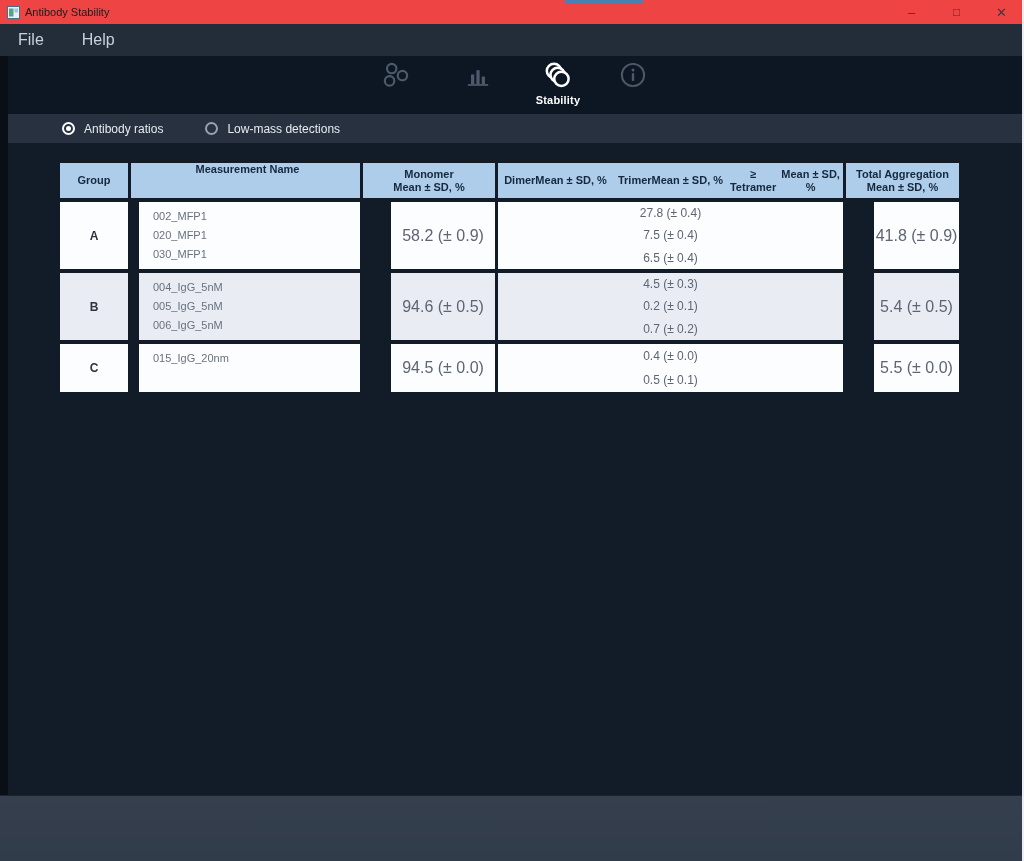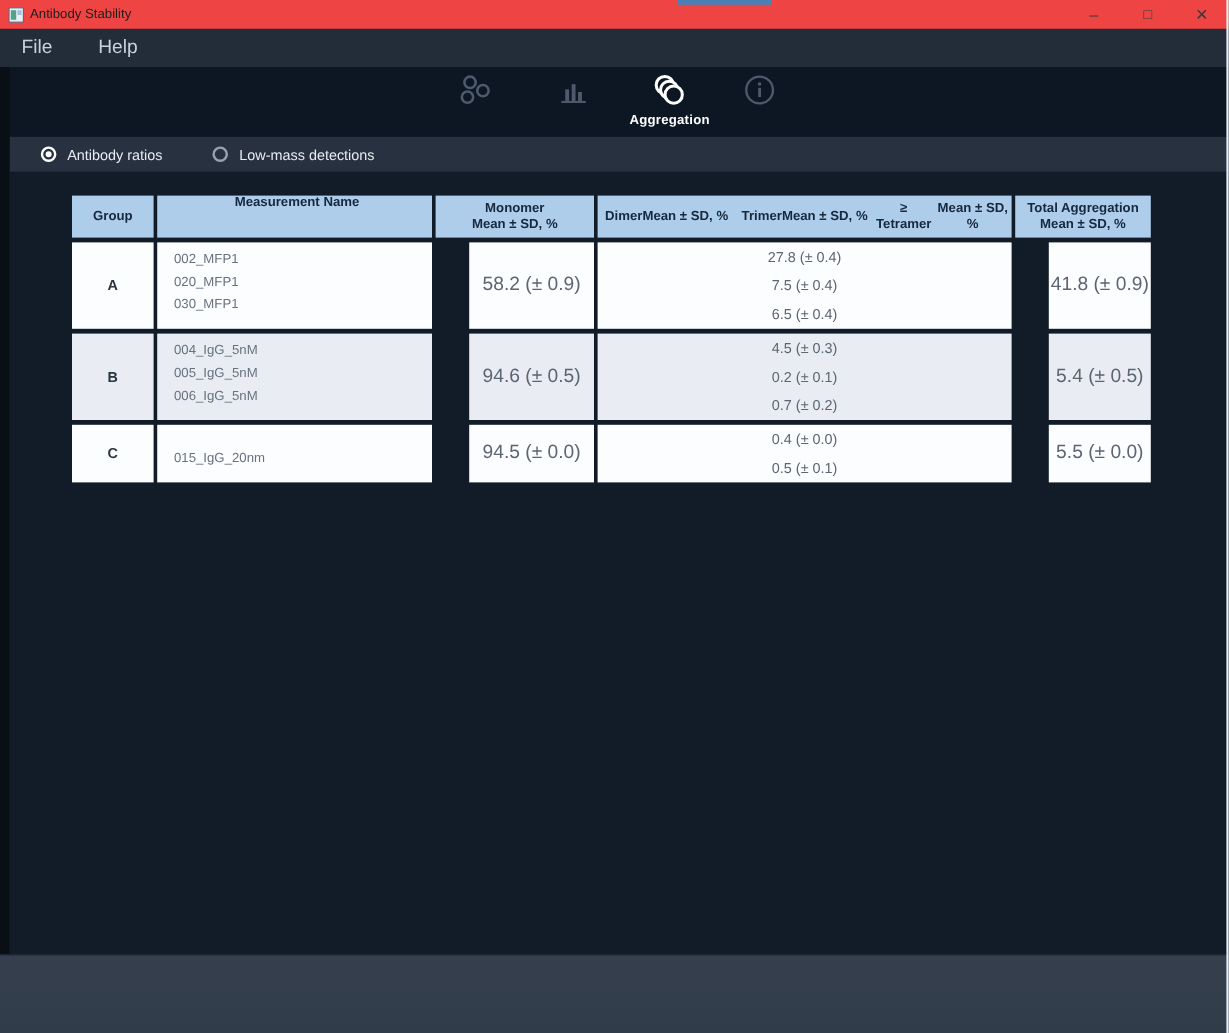--- a/index.html
+++ b/index.html
@@ -20,21 +20,21 @@
   
   .menubar { position:absolute; top:24px; left:0; width:1024px; height:32px; background:#232d3a; display:flex; align-items:center; padding-left:10px; gap:22px; z-index:2; }
   .menu-item { color:#c9d1da; font-size:16px; padding:0 8px; line-height:32px; }
   
   .navbar { position:absolute; top:56px; left:0; width:1024px; height:58px; background:#0d1724; z-index:2; }
   .nav-tab { position:absolute; top:60px; width:80px; height:52px; display:flex; flex-direction:column; align-items:center; color:#4e5a6b; z-index:4; }
   .nav-tab.active { color:#ffffff; }
   .nav-tab svg { display:block; }
   .nav-label { font-size:11px; font-weight:bold; color:#ffffff; margin-top:2px; letter-spacing:0.2px; }
   
-  .radiobar { position:absolute; top:114px; left:8px; width:1016px; height:29px; background:#27313f; display:flex; align-items:center; padding-left:26px; gap:42px; z-index:2; }
+  .radiobar { position:absolute; top:114px; left:8px; width:1016px; height:29px; background:#27313f; display:flex; align-items:center; padding-left:54px; gap:42px; z-index:2; }
   .radio-option { display:flex; align-items:center; gap:9px; cursor:default; }
   .radio-circle { width:13px; height:13px; border:2px solid #99a3af; border-radius:50%; position:relative; flex:0 0 auto; }
   .radio-option.checked .radio-circle { border-color:#ffffff; }
   .radio-option.checked .radio-circle::after { content:""; position:absolute; inset:2px; background:#ffffff; border-radius:50%; }
   .radio-label { font-size:12px; color:#e8ecf0; }
   
   .left-strip { position:absolute; left:0; top:56px; width:8px; height:739px; background:#0a0f16; z-index:3; }
   .right-edge { position:absolute; right:0; top:0; width:2px; height:861px; background:#eceff1; z-index:9; }
   
   .table {
@@ -50,21 +50,21 @@
     font-size:11px; font-weight:bold; line-height:13px;
     display:flex; flex-direction:column; align-items:center; justify-content:center; text-align:center;
   }
   .hcell.single { flex-direction:row; }
   .hcell.left { align-items:flex-start; justify-content:center; padding-left:4px; text-align:left; }
   .hcell.tri { display:grid; grid-template-columns:1fr 1fr 1fr; padding:0; }
   .hcell.tri .hsub { display:flex; flex-direction:row; align-items:center; justify-content:center; }
   .trow > div.cell { background:#fcfdfe; }
   .trow.row-alt > div.cell { background:#e9edf3; }
   .group-cell { display:flex; align-items:center; justify-content:center; font-size:12px; font-weight:bold; color:#2b3440; }
-  .name-cell { display:flex; flex-direction:column; justify-content:flex-end; padding:5px 8px 10px 14px; font-size:11px; color:#68727f; line-height:19px; }
+  .name-cell { display:flex; flex-direction:column; justify-content:flex-start; padding:5px 8px 5px 14px; font-size:11px; color:#68727f; line-height:19px;margin-left:8px; }
   .val-cell { display:flex; align-items:center; justify-content:center; font-size:16px; color:#5c6573; min-height:48px;margin-left:28px; }
   .tri-cell { display:grid; grid-template-columns:1fr; }
   .tri-cell .subval { display:flex; align-items:center; justify-content:center; font-size:12px; color:#5c6573; }
   
   .footer { position:absolute; left:0; top:795px; width:1024px; height:66px; background:linear-gradient(#353f4e,#313c4a); border-top:1px solid #1c2531; z-index:2; }
   .btn { position:absolute; top:817px; height:26px; border-radius:14px; display:flex; align-items:center; font-size:12px; font-weight:bold; color:#ffffff; cursor:default; }
   .btn-new { right:149px; border:1px solid #e9ecef; background:transparent; padding:0 14px; gap:7px; }
   .btn-new .plus { font-size:15px; font-weight:normal; line-height:1; }
   .btn-export { right:58px; background:linear-gradient(#f79a2a,#ee6d0c); padding:0 13px; gap:6px; box-shadow:0 1px 2px rgba(0,0,0,0.4); }
 </style>
@@ -117,21 +117,21 @@
 </div>
 
 <div class="nav-tab active" style="left:518px">
   <span>
     <svg width="32" height="32" viewBox="0 0 28 28">
       <circle cx="10.5" cy="9.5" r="6.3" fill="none" stroke="currentColor" stroke-width="2.2"></circle>
       <circle cx="13.7" cy="13" r="6.3" fill="#0d1724" stroke="currentColor" stroke-width="2.2"></circle>
       <circle cx="17" cy="16.5" r="6.3" fill="#0d1724" stroke="currentColor" stroke-width="2.2"></circle>
     </svg>
   </span>
-  <span class="nav-label">Aggregation</span>
+  <span class="nav-label">Stability</span>
 </div>
 
 <div class="nav-tab" style="left:593px">
   <span>
     <svg width="30" height="30" viewBox="0 0 28 28">
       <circle cx="14" cy="14" r="10.4" fill="none" stroke="currentColor" stroke-width="1.8"></circle>
       <circle cx="14" cy="9.3" r="1.4" fill="currentColor"></circle>
       <rect x="12.9" y="12.3" width="2.2" height="7.2" fill="currentColor"></rect>
     </svg>
   </span>

